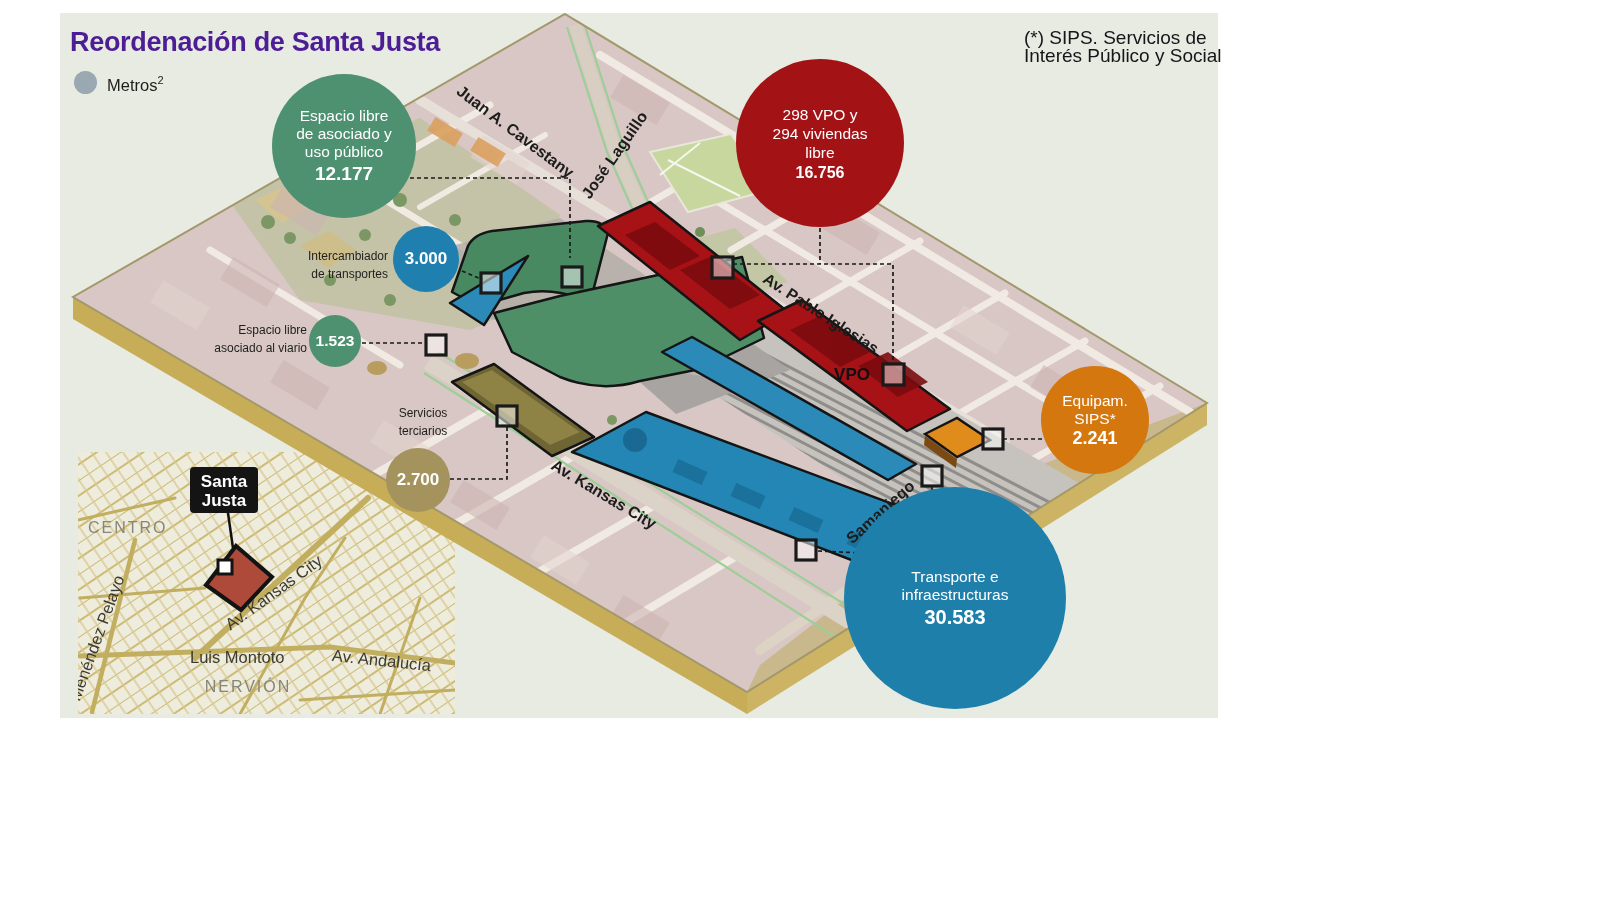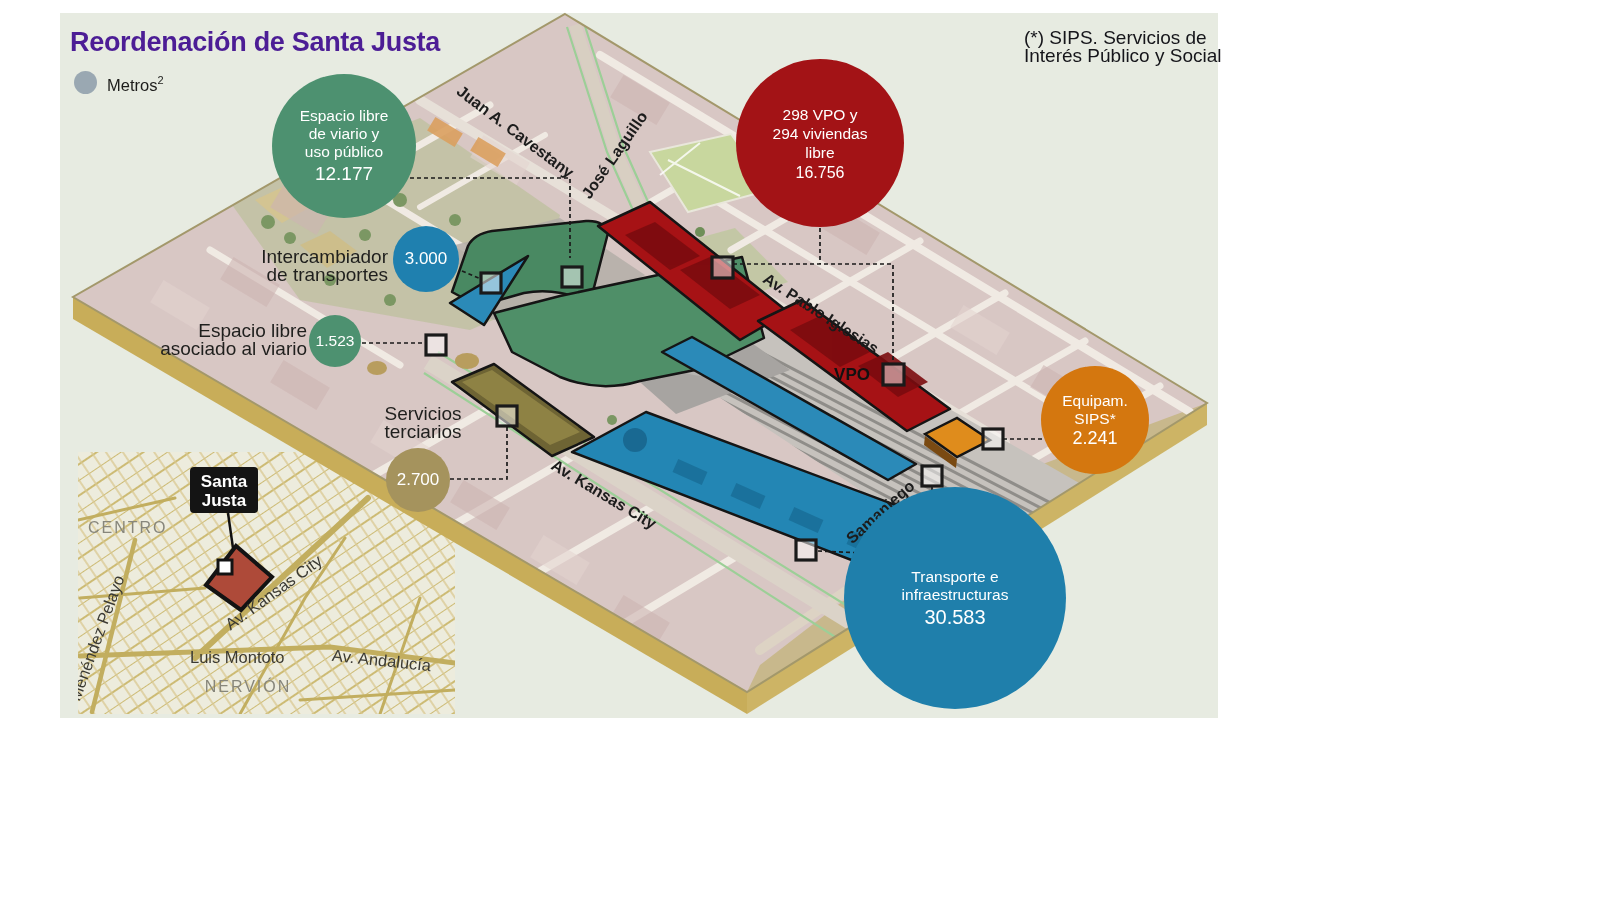--- a/index.html
+++ b/index.html
@@ -9,37 +9,37 @@
   .overlay{position:absolute;}
   .title{left:70px;top:27px;font-size:27px;font-weight:bold;color:#4c1d95;letter-spacing:-0.3px;}
   .legend{left:74px;top:71px;display:flex;align-items:flex-end;gap:10px;}
   .legend .dot{width:23px;height:23px;border-radius:50%;background:#9aa8b2;}
   .legend .txt{font-size:16.5px;color:#1d1d1b;}
   .legend sup{font-size:11px;}
   .footnote{left:1024px;top:29px;font-size:19px;line-height:18px;color:#15151a;}
   .bubble{position:absolute;border-radius:50%;color:#fff;display:flex;flex-direction:column;
           justify-content:center;align-items:center;text-align:center;}
   .bubble .ln{font-size:15.5px;line-height:18px;}
-  .bubble .val{font-weight:normal;}
+  .bubble .val{font-weight:bold;}
   .b-espacio{left:272px;top:74px;width:144px;height:144px;background:#4d9170;}
   .b-espacio .val{font-size:19px;margin-top:2px;}
   .b-inter{left:393px;top:226px;width:66px;height:66px;background:#1f80af;}
   .b-inter .val{font-size:17px;}
   .b-viario{left:309px;top:315px;width:52px;height:52px;background:#4d9170;}
   .b-viario .val{font-size:15.5px;}
   .b-terci{left:386px;top:448px;width:64px;height:64px;background:#a5935d;}
   .b-terci .val{font-size:17px;}
   .b-vpo{left:736px;top:59px;width:168px;height:168px;background:#a31316;}
   .b-vpo .ln{line-height:19px;}
   .b-vpo .val{font-size:16px;margin-top:2px;}
   .b-sips{left:1041px;top:366px;width:108px;height:108px;background:#d4770f;}
   .b-sips .val{font-size:18px;}
   .b-transp{left:844px;top:487px;width:222px;height:222px;background:#1f7fab;}
   .b-transp .val{font-size:20px;margin-top:2px;}
-  .maplabel{position:absolute;font-size:19px;line-height:17.5px;color:#1f1f1d;}
+  .maplabel{position:absolute;font-size:12px;line-height:17.5px;color:#1f1f1d;}
   .l-inter{left:238px;top:248px;width:150px;text-align:right;}
   .l-viario{left:157px;top:322px;width:150px;text-align:right;}
   .l-terci{left:353px;top:405px;width:140px;text-align:center;}
   .st{font:bold 16px "Liberation Sans",sans-serif;fill:#1c1c1c;}
   .stv{font:bold 17px "Liberation Sans",sans-serif;fill:#111;}
   .insd{font:16px "Liberation Sans",sans-serif;fill:#87867b;letter-spacing:2px;}
   .inss{font:16.5px "Liberation Sans",sans-serif;fill:#3b3a33;}
   .badge{font:bold 17px "Liberation Sans",sans-serif;fill:#ffffff;}
 </style>
 </head>
@@ -300,21 +300,21 @@
   <span class="txt"><span>Metros</span><sup>2</sup></span>
 </div>
 
 <div class="overlay footnote">
   <div>(*) SIPS. Servicios de</div>
   <div>Interés Público y Social</div>
 </div>
 
 <div class="overlay bubble b-espacio">
   <span class="ln">Espacio libre</span>
-  <span class="ln">de viario y</span>
+  <span class="ln">de asociado y</span>
   <span class="ln">uso público</span>
   <span class="val">12.177</span>
 </div>
 
 <div class="overlay bubble b-inter">
   <span class="val">3.000</span>
 </div>
 <div class="overlay maplabel l-inter">
   <div>Intercambiador</div>
   <div>de transportes</div>

